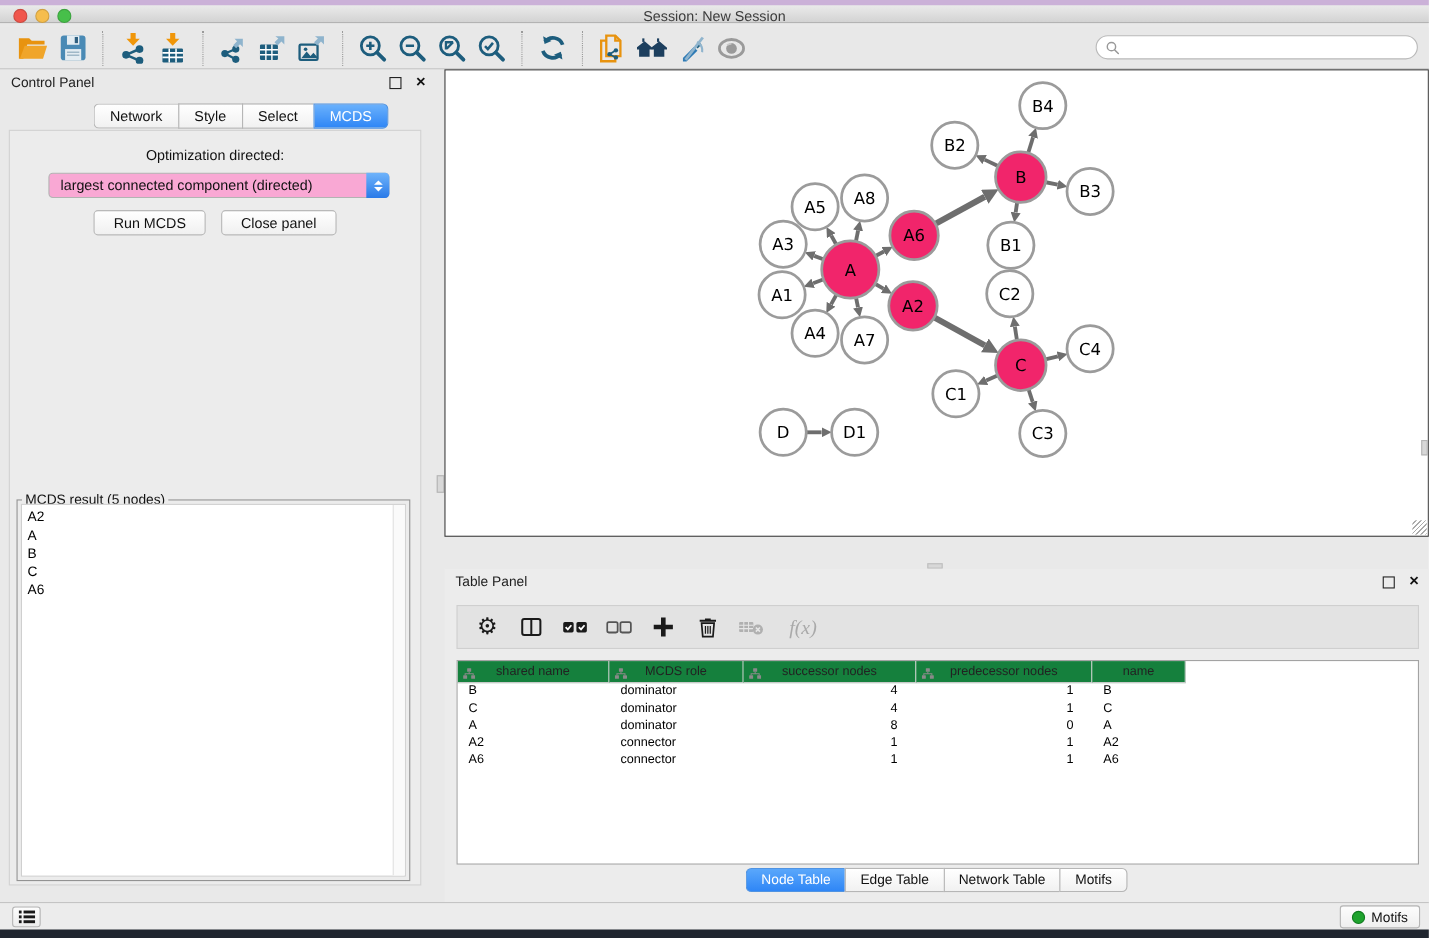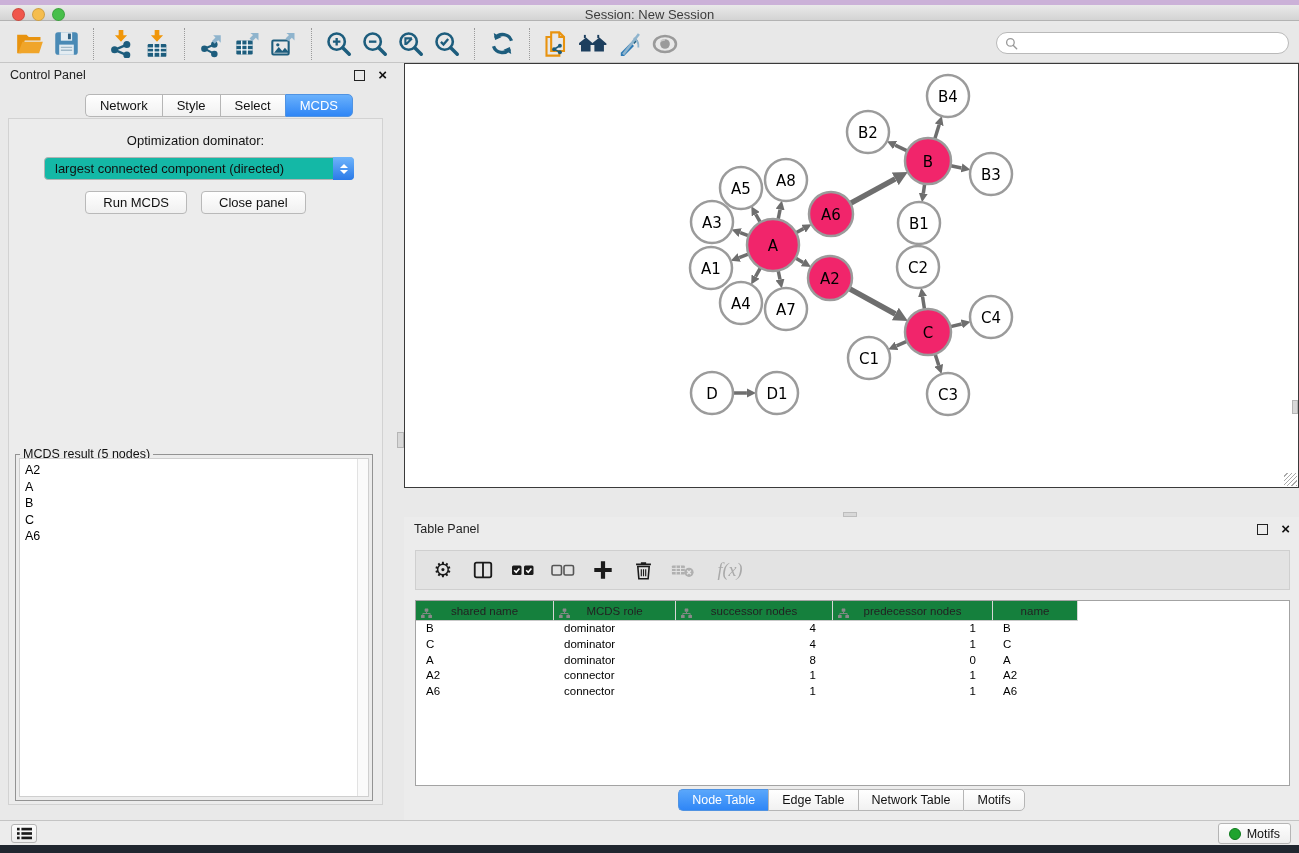--- a/index.html
+++ b/index.html
@@ -35,21 +35,21 @@
   .ph-close { position:absolute; right:9px; top:3px; font-size:15px; font-weight:bold; color:#111; line-height:18px; }
   .cp-tabs { position:absolute; left:0; right:0; top:31px; display:flex; justify-content:center; z-index:2; }
   .cp-tab { padding:3px 14px; font-size:13px; color:#111; background:linear-gradient(#ffffff,#f1f1f1);
     border:1px solid #b6b6b6; border-right:none; }
   .cp-tab:first-child { border-radius:5px 0 0 5px;margin-left:42px; }
   .cp-tab:last-child { border-radius:0 5px 5px 0; border-right:1px solid #b6b6b6; }
   .cp-tab.active { background:linear-gradient(#6ab1fc,#2f86f6); color:#fff; border-color:#5093e2; }
   .cp-content { position:absolute; left:8px; right:13px; top:55px; height:687px;
     background:#ececec; border:1px solid #d2d2d2; }
   .opt-label { position:absolute; left:0; right:0; top:14px; text-align:center; font-size:13px; color:#111; }
-  .criterion { position:absolute; left:35px; right:28px; top:38px; height:23px; background:#14b8a6;
+  .criterion { position:absolute; left:35px; right:28px; top:38px; height:23px; background:#f9a8d4;
     border:1px solid #b3b3b3; border-radius:4px; font-size:13px; line-height:21px; padding-left:10px; color:#111; }
   .stepper { position:absolute; right:-1px; top:-1px; width:21px; height:23px; border-radius:0 4px 4px 0;
     background:linear-gradient(#6fb4fb,#2a7ae8); display:flex; flex-direction:column; align-items:center; justify-content:center; gap:2px; }
   .chev { width:0; height:0; border-left:4px solid transparent; border-right:4px solid transparent; }
   .chev.up { border-bottom:4px solid #fff; } .chev.down { border-top:4px solid #fff; }
   .btn-row { position:absolute; left:0; right:0; top:72px; display:flex; justify-content:center; gap:14px; }
   .mac-btn { background:linear-gradient(#ffffff,#f0f0f0); border:1px solid #b9b9b9; border-radius:4px;
     font-size:13px; color:#111; padding:3px 17px; }
   .fieldset { position:absolute; left:6px; right:9px; top:335px; height:347px; border:1px solid #939393; }
   .legend { position:absolute; left:4px; top:-8px; background:#ececec; padding:0 3px; font-size:12.5px; color:#111; }
@@ -270,21 +270,21 @@
       <span class="ph-float"></span>
       <span class="ph-close">×</span>
     </div>
     <div class="cp-tabs">
         <div class="cp-tab">Network</div>
         <div class="cp-tab">Style</div>
         <div class="cp-tab">Select</div>
         <div class="cp-tab active">MCDS</div>
       </div>
     <div class="cp-content">
-      <div class="opt-label">Optimization dominator:</div>
+      <div class="opt-label">Optimization directed:</div>
       <div class="criterion">
         <span>largest connected component (directed)</span>
         <span class="stepper">
           <span class="chev up"></span>
             <span class="chev down"></span>
         </span>
       </div>
       <div class="btn-row">
         <button class="mac-btn">Run MCDS</button>
         <button class="mac-btn">Close panel</button>

